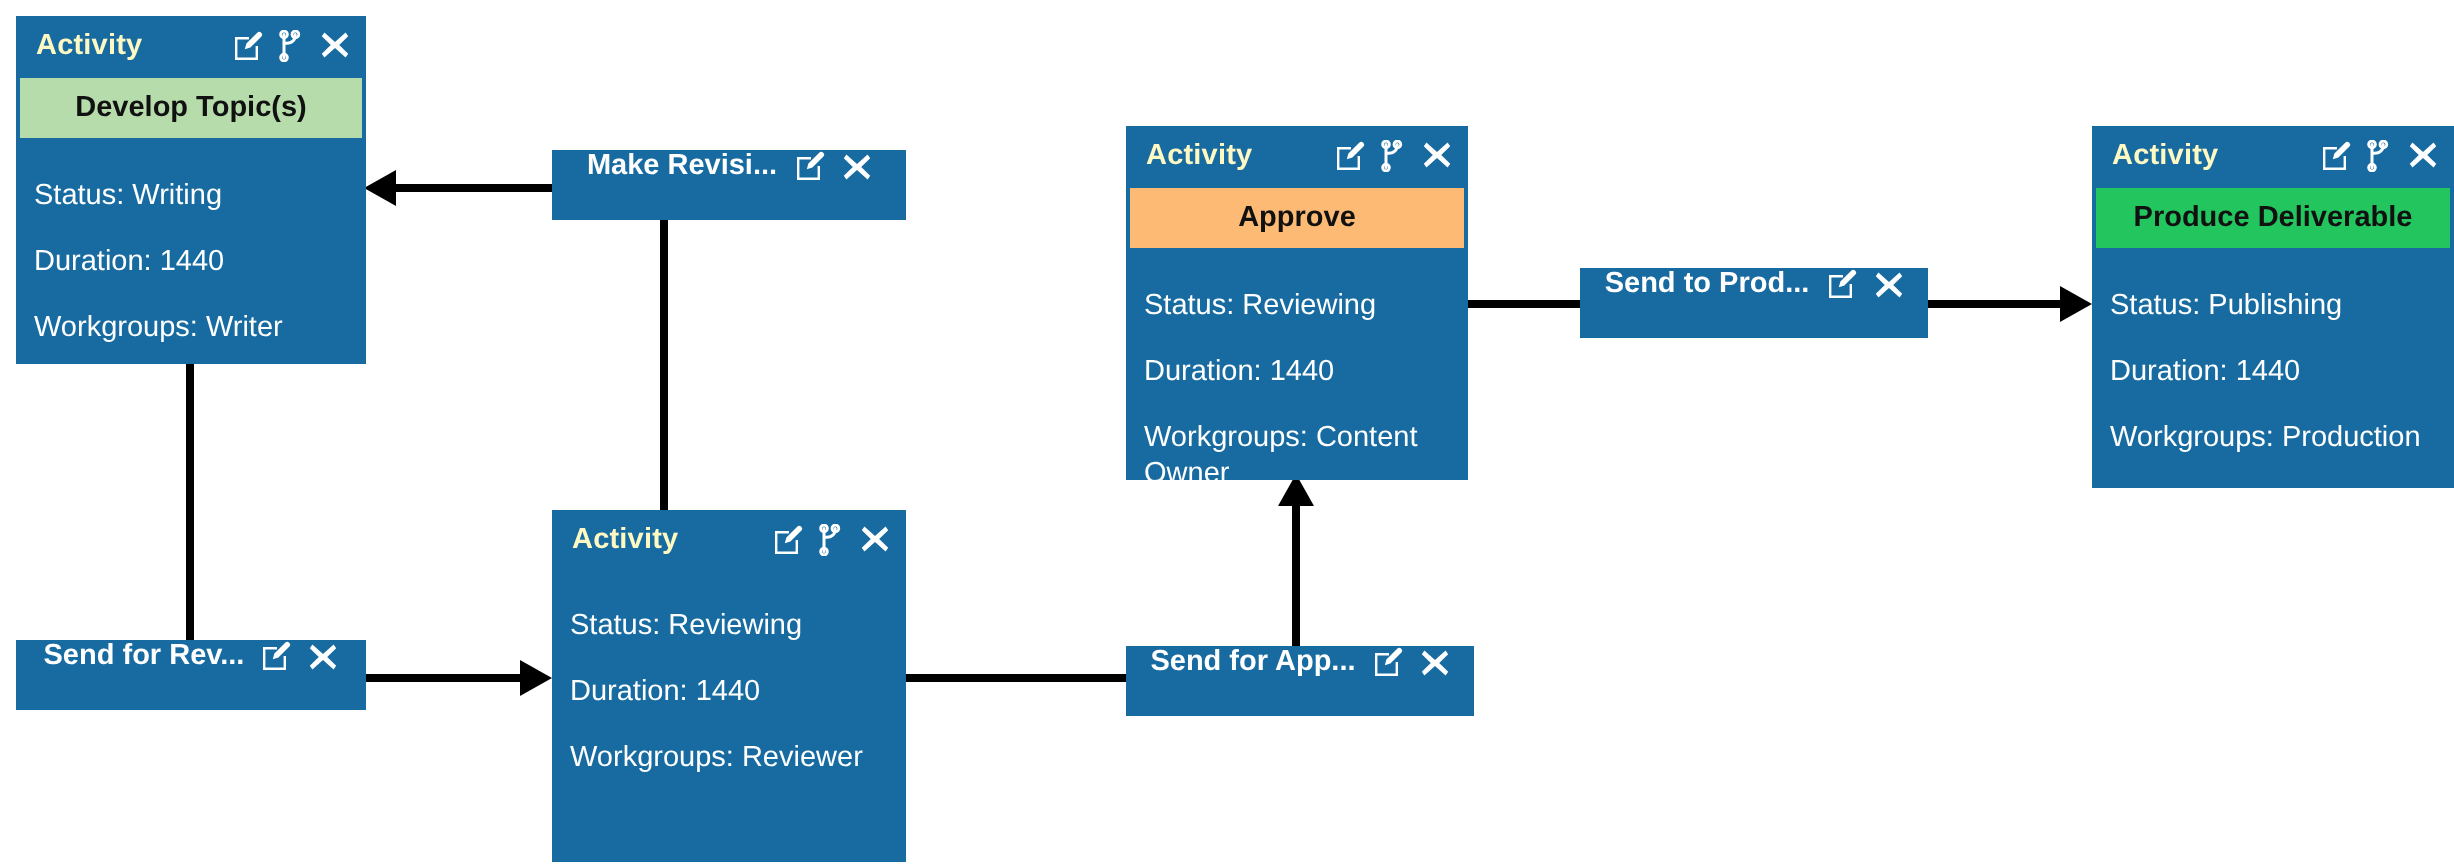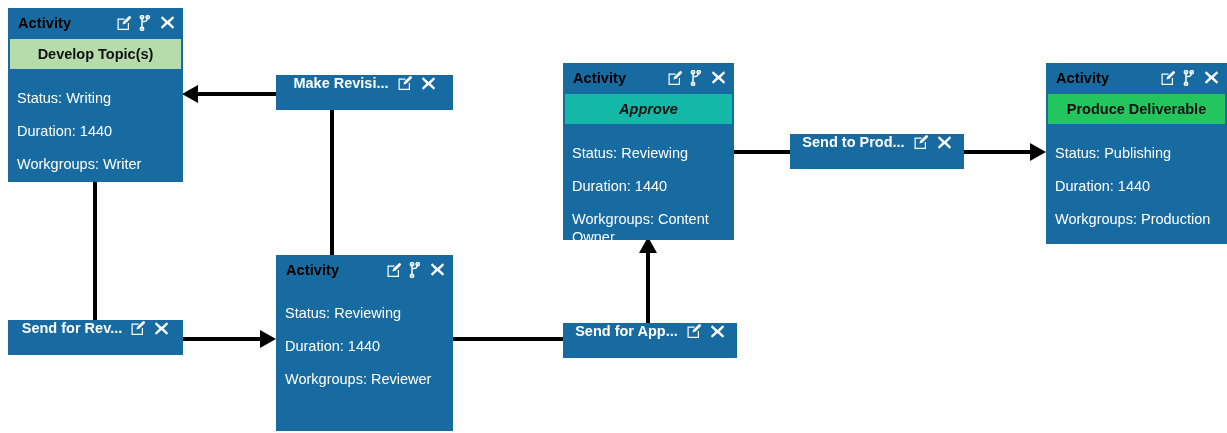--- a/index.html
+++ b/index.html
@@ -27,21 +27,21 @@
     z-index: 5;
   }
   .node-head {
     display: flex;
     align-items: center;
     height: 29px;
     padding: 0 8px 0 10px;
     box-sizing: border-box;
   }
   .node-head-title {
-    color: #000000;
+    color: #fef9c3;
     font-size: 14.5px;
     font-weight: 600;
     letter-spacing: .1px;
     white-space: nowrap;
   }
   .node-head-icons {
     margin-left: auto;
     display: flex;
     align-items: center;
     gap: 7px;
@@ -61,21 +61,21 @@
     display: flex;
     align-items: center;
     justify-content: center;
     font-size: 14.5px;
     font-weight: bold;
     color: #111111;
     box-sizing: border-box;
     white-space: nowrap;
   }
   .name-green  { background: #b7dcab; }
-  .name-grey   { background: #14b8a6; font-style: italic; }
+  .name-grey   { background: #fdba74; }
   .name-pink   { background: #22c55e; }
 
   .node-body {
     padding: 20px 9px 9px 9px;
   }
   .node-field {
     color: #ffffff;
     font-size: 14.5px;
     line-height: 18px;
     margin-bottom: 15px;

